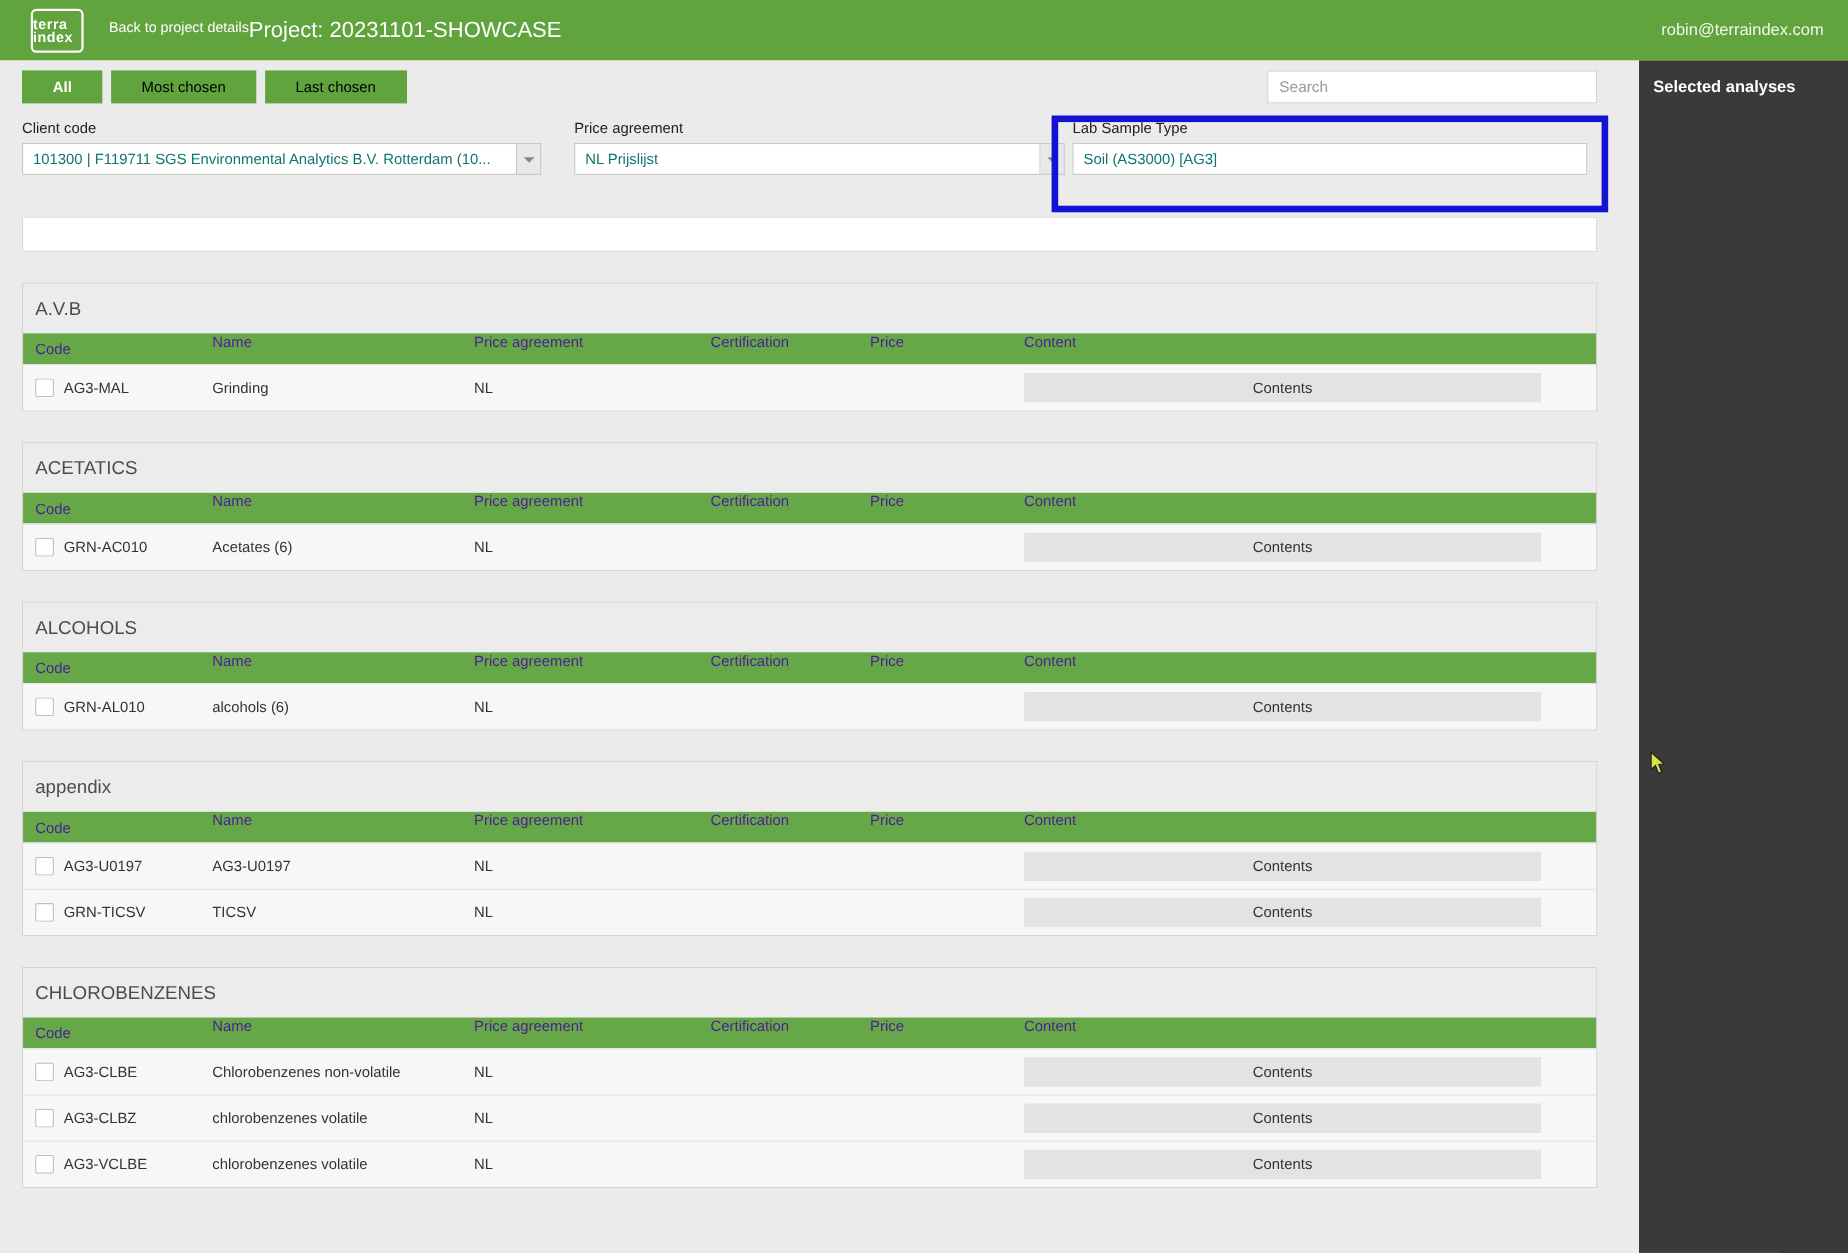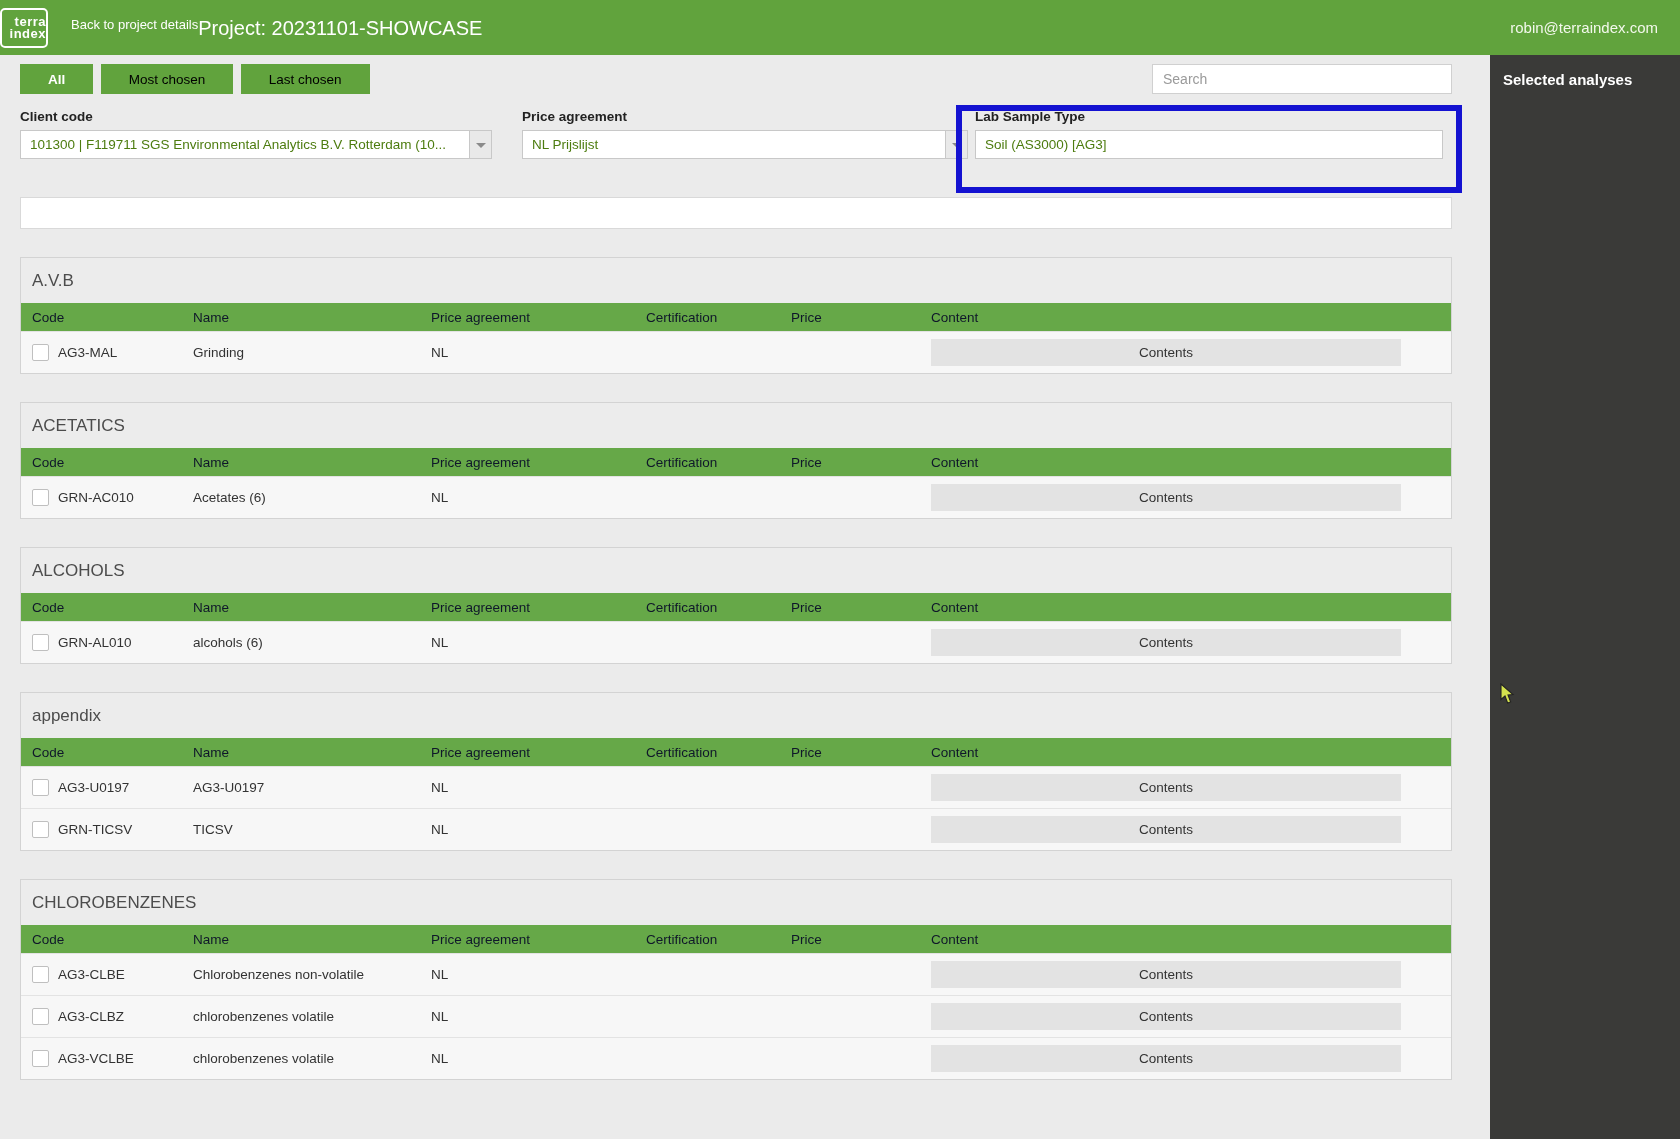--- a/index.html
+++ b/index.html
@@ -11,23 +11,23 @@
     position:relative;
   }
 
   
   .app-header {
     position:absolute; top:0; left:0; width:1680px; height:55px;
     background:#61a33d; color:#fff;
     display:flex; align-items:center;
   }
   .logo-box {
-    width:48px; height:40px; margin-left:0;
+    width:48px; height:40px; margin-left:28px;
     border:2px solid #fff; border-radius:5px;
-    display:flex; flex-direction:column; align-items:flex-end; justify-content:center;
+    display:flex; flex-direction:column; align-items:flex-start; justify-content:center;
     font-weight:bold; font-size:13px; line-height:12px; letter-spacing:0.5px;
   }
   .header-titles { margin-left:23px; display:flex; flex-direction:row; }
   .back-link { font-size:13px; line-height:17px; color:#ffffff; cursor:pointer; }
   .project-title { font-size:20px; line-height:24px; font-weight:normal; }
   .user-email {
     position:absolute; right:22px; top:19px;
     font-size:15px; color:#f3f8ec;
   }
 
@@ -65,25 +65,25 @@
     border:1px solid #d0d0d0; background:#fff; padding:0 10px;
     font-size:14px; font-family:inherit; color:#333;
   }
   .search-input::placeholder { color:#9a9a9a; }
 
   
   .filters {
     position:relative; margin:14px 38px 0 20px; height:51px;
   }
   .filter-col { position:absolute; top:0; }
-  .filter-col .flabel { font-size:13.5px; color:#222; height:22px; line-height:18px;font-weight:bold; }
+  .filter-col .flabel { font-size:13.5px; color:#222; height:22px; line-height:18px; }
   .field-wrap { display:flex; height:29px; }
   .field-input {
     flex:1; height:29px; border:1px solid #c8c8c8; background:#fff;
-    font-size:13.5px; font-family:inherit; color:#4d7c0f; padding:0 9px;
+    font-size:13.5px; font-family:inherit; color:#0f766e; padding:0 9px;
     min-width:0; text-overflow:ellipsis;
   }
   .dd-btn {
     width:22px; height:29px; border:1px solid #c8c8c8; border-left:none;
     background:#e9e9e9; cursor:pointer; position:relative;
   }
   .dd-btn .tri {
     position:absolute; left:6px; top:12px;
     width:0; height:0; border-left:5px solid transparent; border-right:5px solid transparent;
     border-top:5px solid #8a8a8a;
@@ -105,22 +105,22 @@
   
   .analysis-section {
     margin:28px 38px 0 20px;
     border:1px solid #d3d3d3; background:#f7f7f7;
   }
   .section-title {
     height:45px; background:#ececec; color:#4c4c4c; font-size:17px;
     display:flex; align-items:center; padding-left:11px;
   }
   .table-header {
-    height:28px; background:#66a848; color:#0f172a; font-size:13.5px;
-    display:flex; align-items:center;
+    height:28px; background:#66a848; color:#4c1d95; font-size:13.5px;
+    display:flex; 
   }
   .trow {
     height:42px; display:flex; align-items:center;
     border-top:1px solid #e3e3e3; background:#f7f7f7;
   }
   .c { flex:0 0 auto; overflow:hidden; white-space:nowrap; }
   .c1 { width:172px; padding-left:11px; display:flex; align-items:center; }
   .c2 { width:238px; }
   .c3 { width:215px; }
   .c4 { width:145px; }

